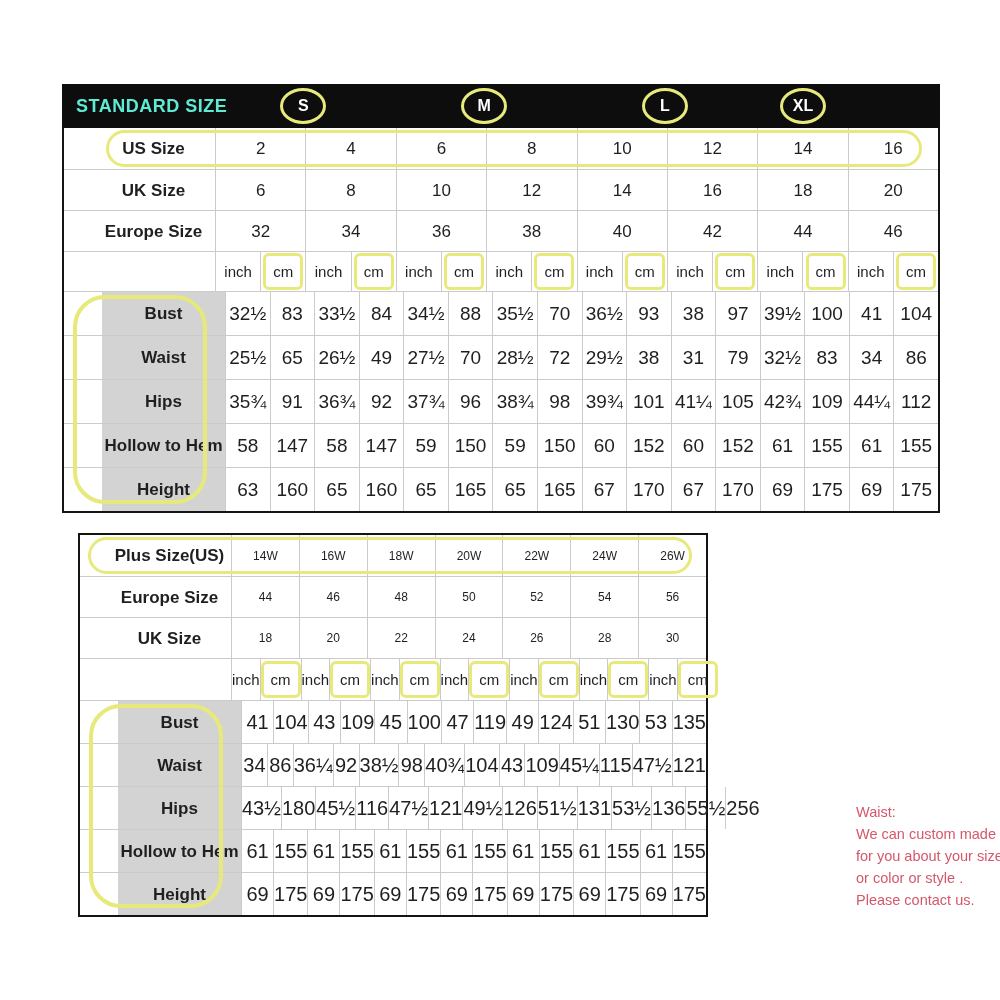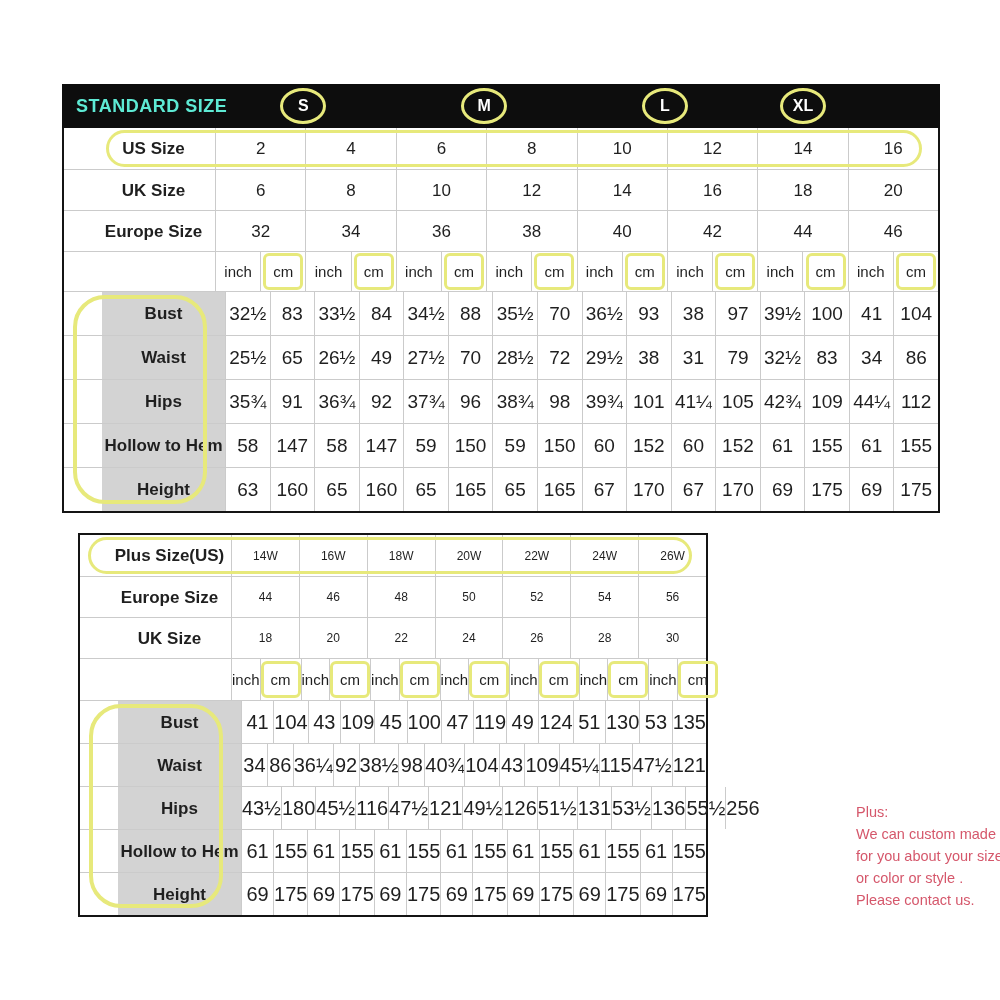--- a/index.html
+++ b/index.html
@@ -383,18 +383,18 @@
         <div class="cell measure-value-cell value-cell">69</div>
         <div class="cell measure-value-cell value-cell">175</div>
         <div class="cell measure-value-cell value-cell">69</div>
         <div class="cell measure-value-cell value-cell">175</div>
       </div>
     </div>
 <div class="label-ring" style="top: 169px; left: 9px; width: 134px; height: 204px;"></div>
   </div>
 
 <div class="tips">
-  <div>Plus:</div>
+  <div>Waist:</div>
   <div>We can custom made</div>
   <div>for you about your size</div>
   <div>or color or style .</div>
   <div>Please contact us.</div>
 </div>
 
 </body></html>

